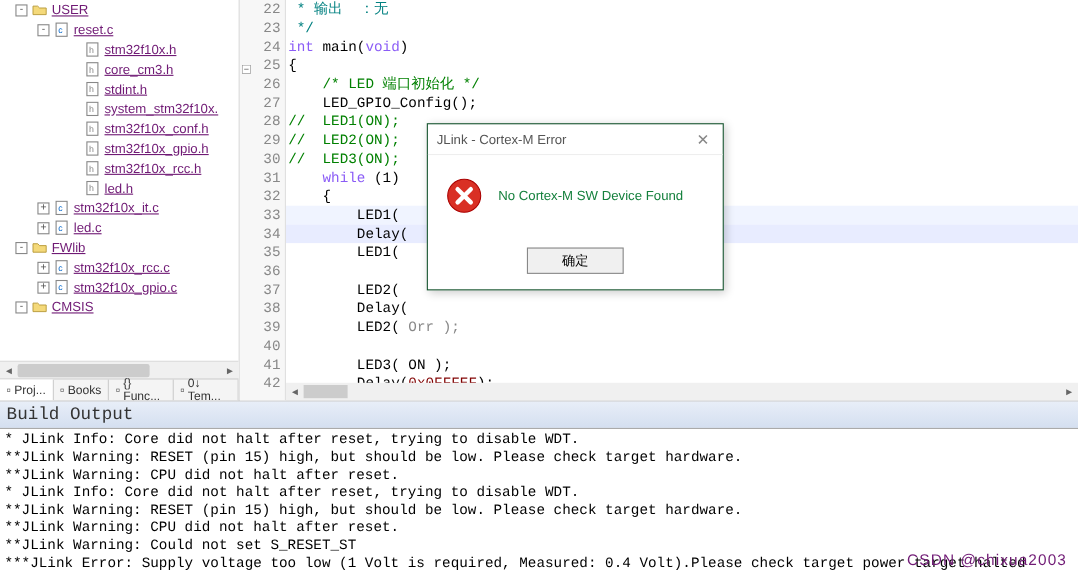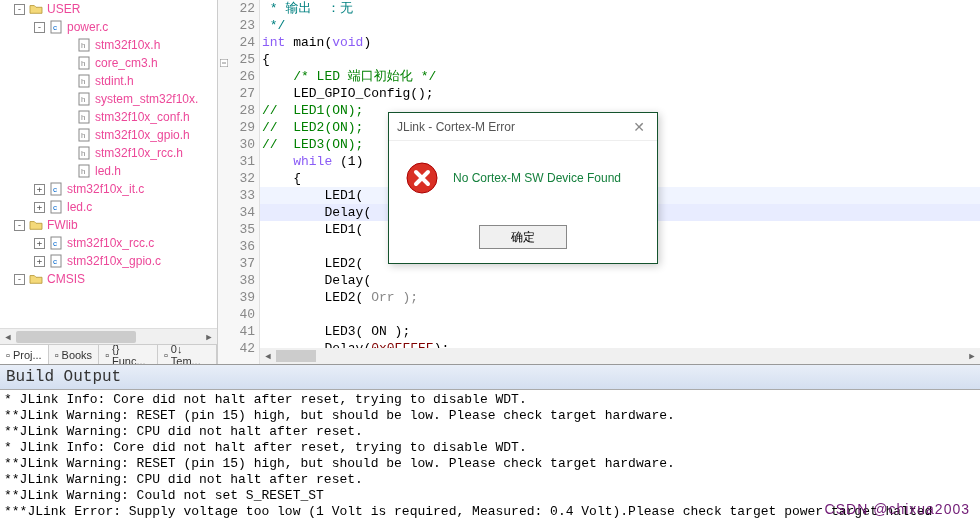--- a/index.html
+++ b/index.html
@@ -4,21 +4,21 @@
 <style>
 * { box-sizing: border-box; margin: 0; padding: 0; }
 body { font-family: "Segoe UI", Tahoma, sans-serif; font-size: 12px; background: #fff; width: 980px; height: 523px; overflow: hidden; position: relative; }
 .main-area { display: flex; height: 364px; }
 .sidebar { width: 218px; background: #fff; border-right: 1px solid #ccc; overflow: hidden; position: relative; }
 .tree { padding: 0 0 0 4px; font-size: 12px; color: #000; }
 .tree-item { display: flex; align-items: center; height: 18px; padding-left: 0; white-space: nowrap; }
 .tree-item .exp { width: 11px; height: 11px; border: 1px solid #888; display: inline-flex; align-items: center; justify-content: center; font-size: 9px; line-height: 1; margin-right: 3px; cursor: pointer; font-family: monospace; color: #555; }
 .tree-item .sp { display: inline-block; }
 .tree-item .icon { width: 16px; height: 14px; display: inline-flex; align-items: center; justify-content: center; margin-right: 3px; }
-.tree-item .lbl { color: #ec4899; }
+.tree-item .lbl { color: #701a75; text-decoration: underline; }
 .folder-icon svg { width: 14px; height: 12px; }
 .file-icon svg { width: 12px; height: 14px; }
 .scrollbar-h { position: absolute; bottom: 20px; left: 0; right: 0; height: 16px; background: #f0f0f0; border-top: 1px solid #ddd; }
 .scrollbar-h .thumb { position: absolute; left: 16px; top: 2px; width: 120px; height: 12px; background: #ccc; border-radius: 2px; }
 .scrollbar-h .arr { position: absolute; top: 0; width: 16px; height: 16px; display: flex; align-items: center; justify-content: center; color: #666; font-size: 9px; }
 .tabs-bottom { position: absolute; bottom: 0; left: 0; right: 0; height: 20px; display: flex; background: #f4f4f4; border-top: 1px solid #ccc; }
 .tabs-bottom .tab { padding: 2px 6px; border-right: 1px solid #ccc; display: flex; align-items: center; gap: 3px; font-size: 11px; color: #333; cursor: pointer; }
 .tabs-bottom .tab.active { background: #fff; }
 .editor { flex: 1; display: flex; background: #fff; position: relative; }
 .gutter { width: 42px; background: #f7f7f7; border-right: 1px solid #e0e0e0; text-align: right; padding-right: 4px; font-family: "Courier New", monospace; font-size: 13px; color: #888; line-height: 17px; padding-top: 0; }
@@ -66,21 +66,21 @@
         </div>
         <div class="tree-item">
           <span class="sp" style="width:30px"></span>
           <span class="exp">-</span>
           <span class="icon file-icon">
             <svg viewBox="0 0 12 14">
               <rect x="1" y="1" width="10" height="12" fill="#fff" stroke="#888"></rect>
               <text x="3" y="10" font-size="8" fill="#06c">c</text>
             </svg>
           </span>
-          <span class="lbl">power.c</span>
+          <span class="lbl">reset.c</span>
         </div>
         <div class="tree-item">
           <span class="sp" style="width:58px"></span>
           <span class="sp" style="width:14px"></span>
           <span class="icon file-icon">
             <svg viewBox="0 0 12 14">
               <rect x="1" y="1" width="10" height="12" fill="#fff" stroke="#888"></rect>
               <text x="3" y="10" font-size="8" fill="#888">h</text>
             </svg>
           </span>

